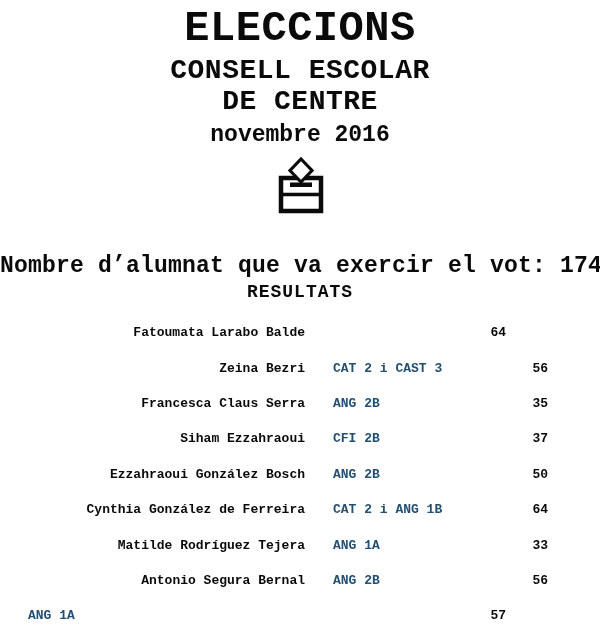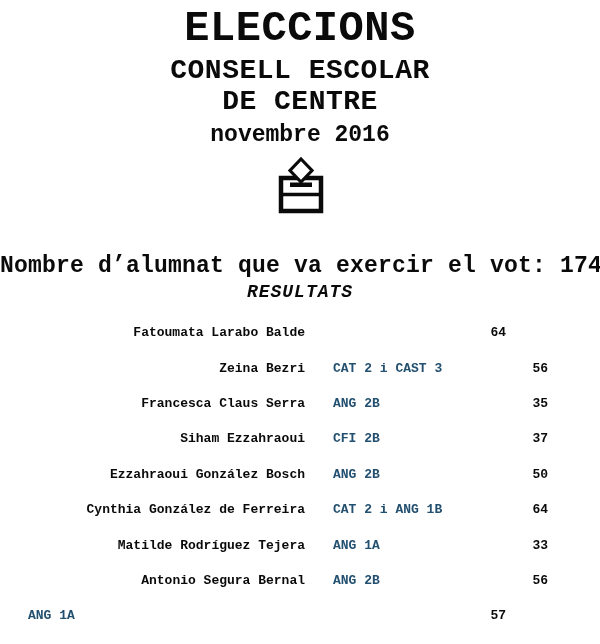--- a/index.html
+++ b/index.html
@@ -24,21 +24,21 @@
   }
   .title      { top: 4px;   font-size: 42px; line-height: 1.2; letter-spacing: 0.5px; }
   .sub1       { top: 54px;  font-size: 28px; line-height: 1.2; letter-spacing: 0.5px; }
   .sub2       { top: 85px;  font-size: 28px; line-height: 1.2; letter-spacing: 0.5px; }
   .date-line  { top: 122px; font-size: 23px; line-height: 1.2; }
   .icon-wrap {
     position: absolute; top: 156px; left: 0; right: 0;
     display: flex; justify-content: center;
   }
   .turnout    { top: 224px; font-size: 23px; line-height: 20px; letter-spacing: 0.2px; margin-top: 32px; }
-  .res-head   { top: 282px; font-size: 18px;   line-height: 20px; letter-spacing: 1px; font-style: italic; }
+  .res-head   { top: 282px; font-size: 18px;   line-height: 20px; letter-spacing: 1px; }
   .results {
     position: absolute; top: 315px; left: 0;
     width: 548px;
   }
   .row {
     display: grid;
     grid-template-columns: 305px 1fr 42px;
     height: 35.4px;
     align-items: center;
     font-size: 13px;

